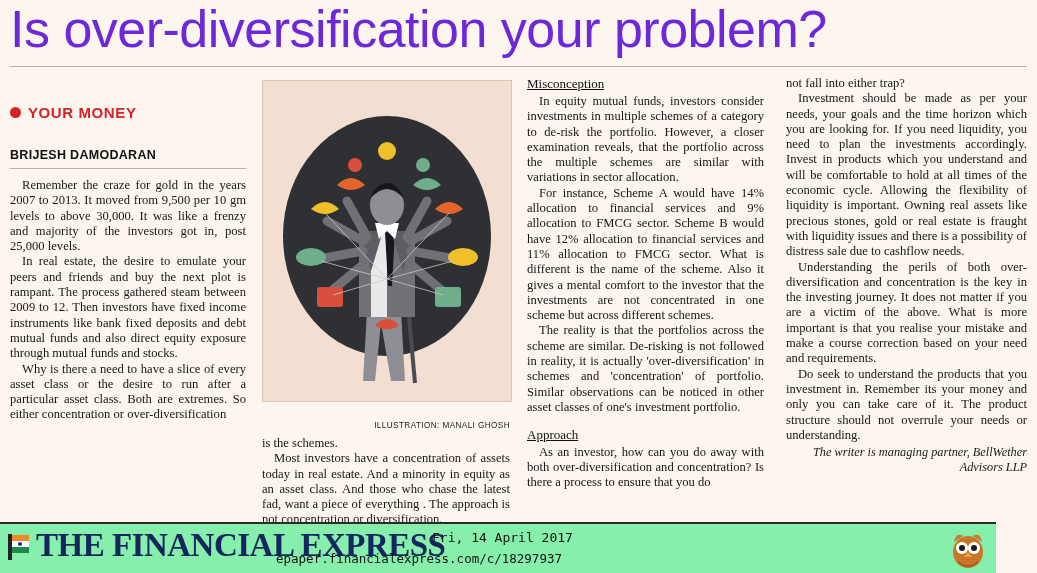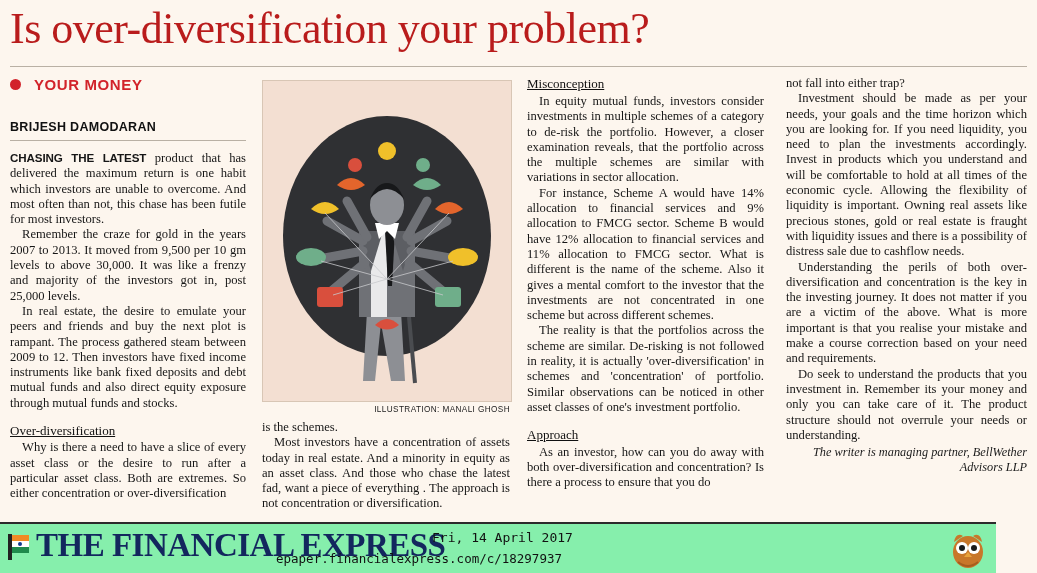--- a/index.html
+++ b/index.html
@@ -21,51 +21,52 @@
     width: 1037px;
     height: 573px;
     background: #fdf6ee;
     box-sizing: border-box;
   }
   .headline {
     position: absolute;
     left: 10px;
     top: 6px;
     width: 1017px;
-    font-family: Liberation Serif, serif;
-    font-size: 44px;
+    font-family: Liberation Sans, sans-serif;
+    font-size: 52px;
     line-height: 46px;
     letter-spacing: -0.5px;
-    color: #b91c1c;
+    color: #6d28d9;
   }
   .rule-top {
     position: absolute;
     left: 10px;
     top: 66px;
     width: 1017px;
     height: 1px;
     background: #b9b0a4;
   }
 
   
   .col1 {
     position: absolute;
     left: 10px;
     top: 76px;
     width: 236px;
   }
   .kicker {
     display: flex;
     align-items: center;
-    gap: 13px;
+    gap: 7px;
     color: #d2232a;
     font-family: "Liberation Sans", sans-serif;
     font-weight: bold;
     font-size: 15px;
     letter-spacing: 0.6px;
+    margin-top: 28px;
   }
   .kicker .dot {
     width: 11px; height: 11px;
     border-radius: 50%;
     background: #d2232a;
     display: inline-block;
   }
   .byline {
     margin-top: 27px;
     font-family: "Liberation Sans", sans-serif;
@@ -123,21 +124,21 @@
     border: 1px solid #d8c6b5;
     position: relative;
     overflow: hidden;
   }
   .illo-caption {
     font-family: "Liberation Sans", sans-serif;
     font-size: 8.2px;
     letter-spacing: 0.4px;
     text-align: right;
     color: #222;
-    margin-top: 3px;
+    margin-top: 19px;
   }
   .col2 .body-text {
     margin-top: 6px;
     width: 248px;
   }
 
   
   .col3 {
     position: absolute;
     left: 527px;
@@ -220,24 +221,22 @@
   <div class="rule-top"></div>
 
   <div class="col1">
     <div class="kicker">
       <span class="dot"></span>
       <span>YOUR MONEY</span>
     </div>
     <div class="byline">BRIJESH DAMODARAN</div>
     <div class="byline-rule"></div>
     <div class="body-text">
-      <p class="first"><span class="lead-in">CHASING THE LATEST</span><span> product that has delivered the maximum return is one habit which investors are unable to overcome. And most often than not, this chase has been futile for most investors.</span></p>
       <p>Remember the craze for gold in the years 2007 to 2013. It moved from 9,500 per 10 gm levels to above 30,000. It was like a frenzy and majority of the investors got in, post 25,000 levels.</p>
       <p>In real estate, the desire to emulate your peers and friends and buy the next plot is rampant. The process gathered steam between 2009 to 12. Then investors have fixed income instruments like bank fixed deposits and debt mutual funds and also direct equity exposure through mutual funds and stocks.</p>
-      <div class="subhead">Over-diversification</div>
       <p>Why is there a need to have a slice of every asset class or the desire to run after a particular asset class. Both are extremes. So either concentration or over-diversification</p>
     </div>
   </div>
 
   <div class="col2">
     <div class="illo-frame">
       <svg width="248" height="320" viewBox="0 0 248 320">
         <rect x="0" y="0" width="248" height="320" fill="#f3dfd2"></rect>
 
         <ellipse cx="124" cy="155" rx="104" ry="120" fill="#2f3033"></ellipse>

